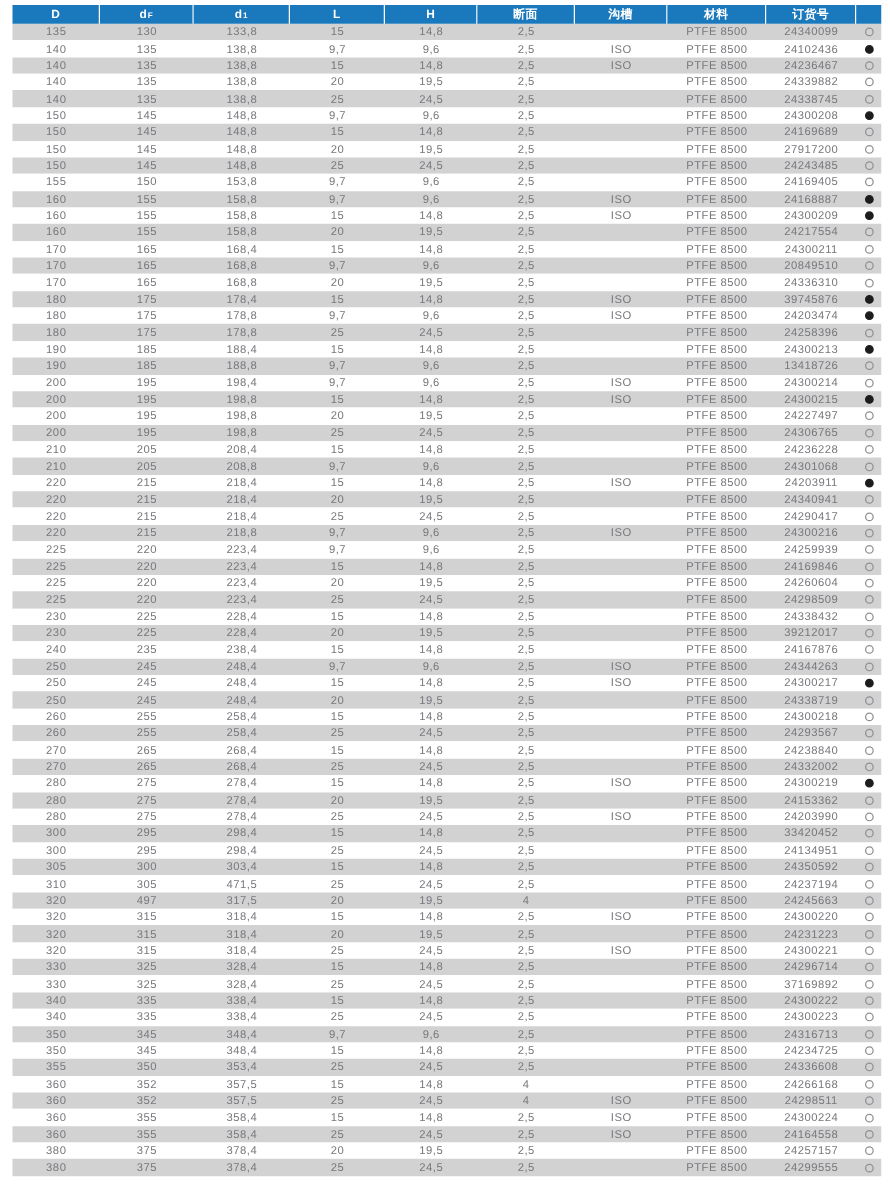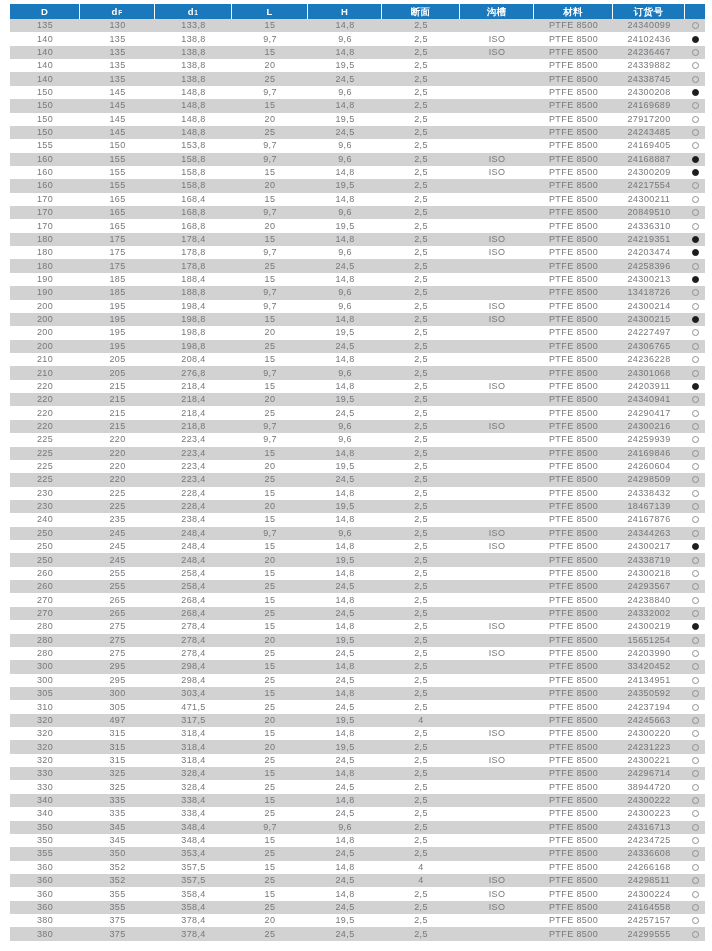--- a/index.html
+++ b/index.html
@@ -307,21 +307,21 @@
         </div>
         <div class="tr odd">
           <div class="td c0">180</div>
           <div class="td c1">175</div>
           <div class="td c2">178,4</div>
           <div class="td c3">15</div>
           <div class="td c4">14,8</div>
           <div class="td c5">2,5</div>
           <div class="td c6">ISO</div>
           <div class="td c7">PTFE 8500</div>
-          <div class="td c8">24219351</div>
+          <div class="td c8">39745876</div>
           <div class="td c9">
             <span class="dot filled"></span>
           </div>
         </div>
         <div class="tr even">
           <div class="td c0">180</div>
           <div class="td c1">175</div>
           <div class="td c2">178,8</div>
           <div class="td c3">9,7</div>
           <div class="td c4">9,6</div>
@@ -441,21 +441,21 @@
           <div class="td c6"></div>
           <div class="td c7">PTFE 8500</div>
           <div class="td c8">24236228</div>
           <div class="td c9">
             <span class="dot open"></span>
           </div>
         </div>
         <div class="tr odd">
           <div class="td c0">210</div>
           <div class="td c1">205</div>
-          <div class="td c2">276,8</div>
+          <div class="td c2">208,8</div>
           <div class="td c3">9,7</div>
           <div class="td c4">9,6</div>
           <div class="td c5">2,5</div>
           <div class="td c6"></div>
           <div class="td c7">PTFE 8500</div>
           <div class="td c8">24301068</div>
           <div class="td c9">
             <span class="dot open"></span>
           </div>
         </div>
@@ -587,21 +587,21 @@
         </div>
         <div class="tr odd">
           <div class="td c0">230</div>
           <div class="td c1">225</div>
           <div class="td c2">228,4</div>
           <div class="td c3">20</div>
           <div class="td c4">19,5</div>
           <div class="td c5">2,5</div>
           <div class="td c6"></div>
           <div class="td c7">PTFE 8500</div>
-          <div class="td c8">18467139</div>
+          <div class="td c8">39212017</div>
           <div class="td c9">
             <span class="dot open"></span>
           </div>
         </div>
         <div class="tr even">
           <div class="td c0">240</div>
           <div class="td c1">235</div>
           <div class="td c2">238,4</div>
           <div class="td c3">15</div>
           <div class="td c4">14,8</div>
@@ -727,21 +727,21 @@
         </div>
         <div class="tr odd">
           <div class="td c0">280</div>
           <div class="td c1">275</div>
           <div class="td c2">278,4</div>
           <div class="td c3">20</div>
           <div class="td c4">19,5</div>
           <div class="td c5">2,5</div>
           <div class="td c6"></div>
           <div class="td c7">PTFE 8500</div>
-          <div class="td c8">15651254</div>
+          <div class="td c8">24153362</div>
           <div class="td c9">
             <span class="dot open"></span>
           </div>
         </div>
         <div class="tr even">
           <div class="td c0">280</div>
           <div class="td c1">275</div>
           <div class="td c2">278,4</div>
           <div class="td c3">25</div>
           <div class="td c4">24,5</div>
@@ -881,21 +881,21 @@
         </div>
         <div class="tr even">
           <div class="td c0">330</div>
           <div class="td c1">325</div>
           <div class="td c2">328,4</div>
           <div class="td c3">25</div>
           <div class="td c4">24,5</div>
           <div class="td c5">2,5</div>
           <div class="td c6"></div>
           <div class="td c7">PTFE 8500</div>
-          <div class="td c8">38944720</div>
+          <div class="td c8">37169892</div>
           <div class="td c9">
             <span class="dot open"></span>
           </div>
         </div>
         <div class="tr odd">
           <div class="td c0">340</div>
           <div class="td c1">335</div>
           <div class="td c2">338,4</div>
           <div class="td c3">15</div>
           <div class="td c4">14,8</div>

